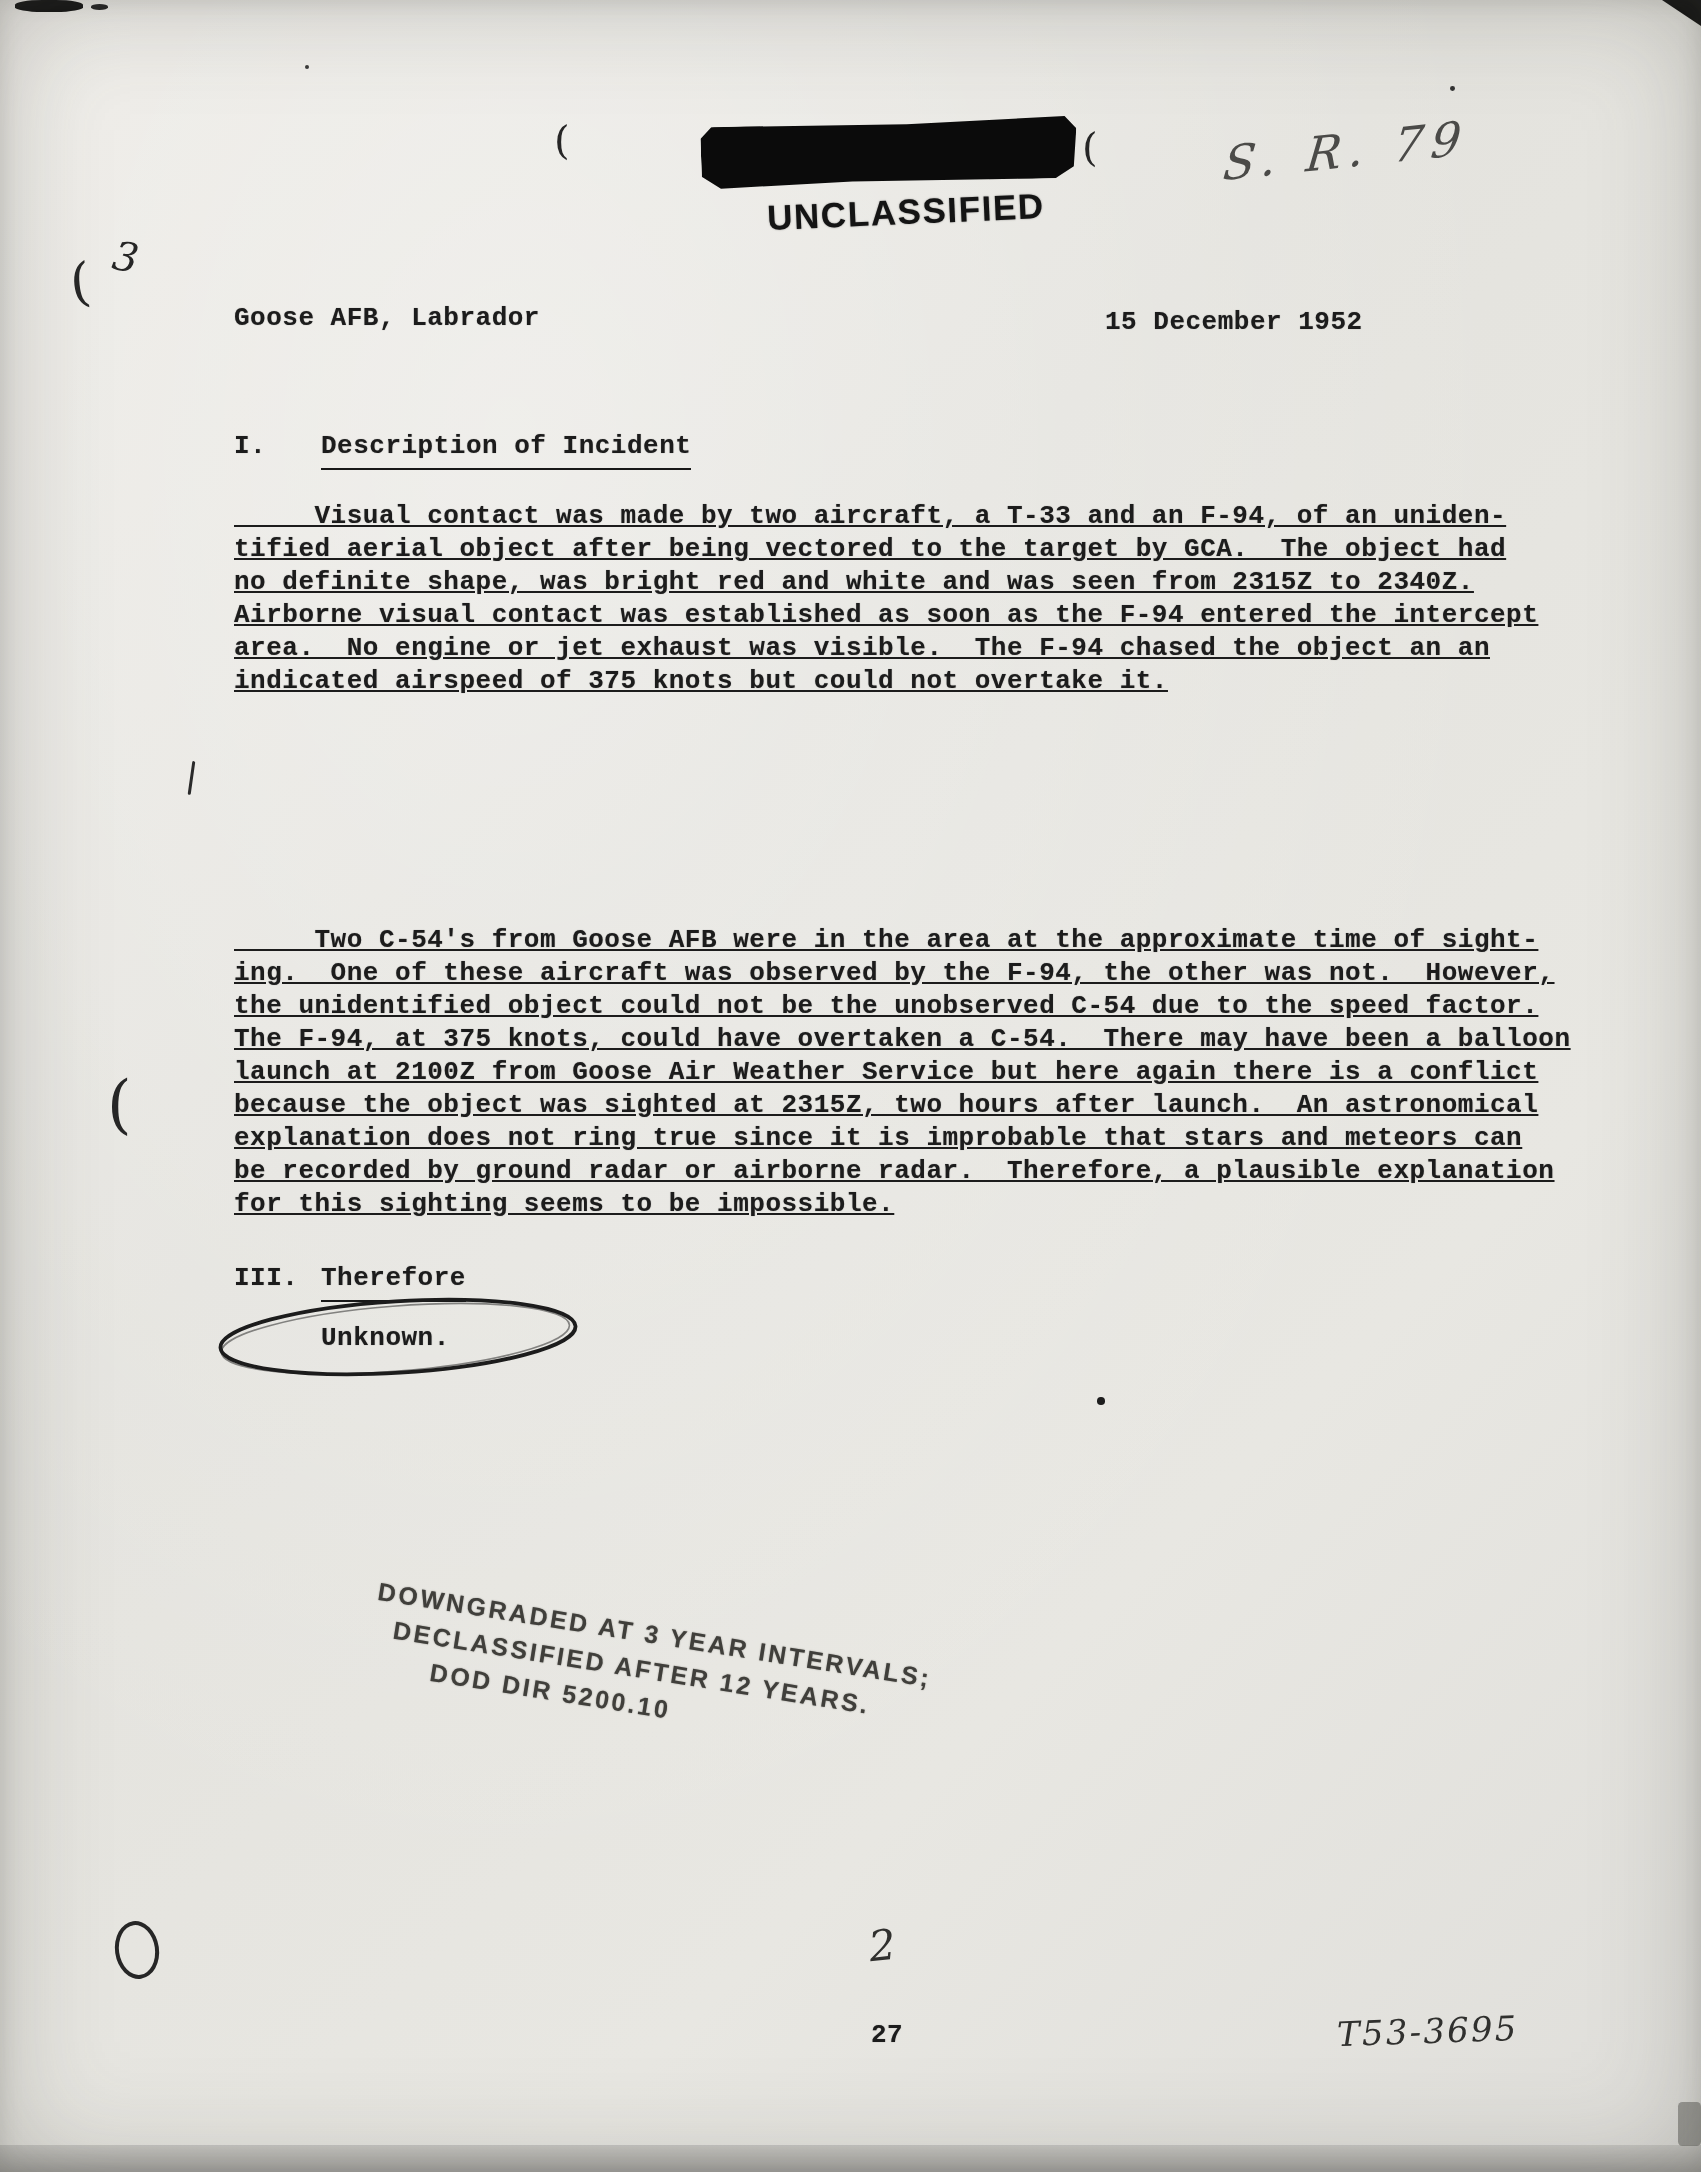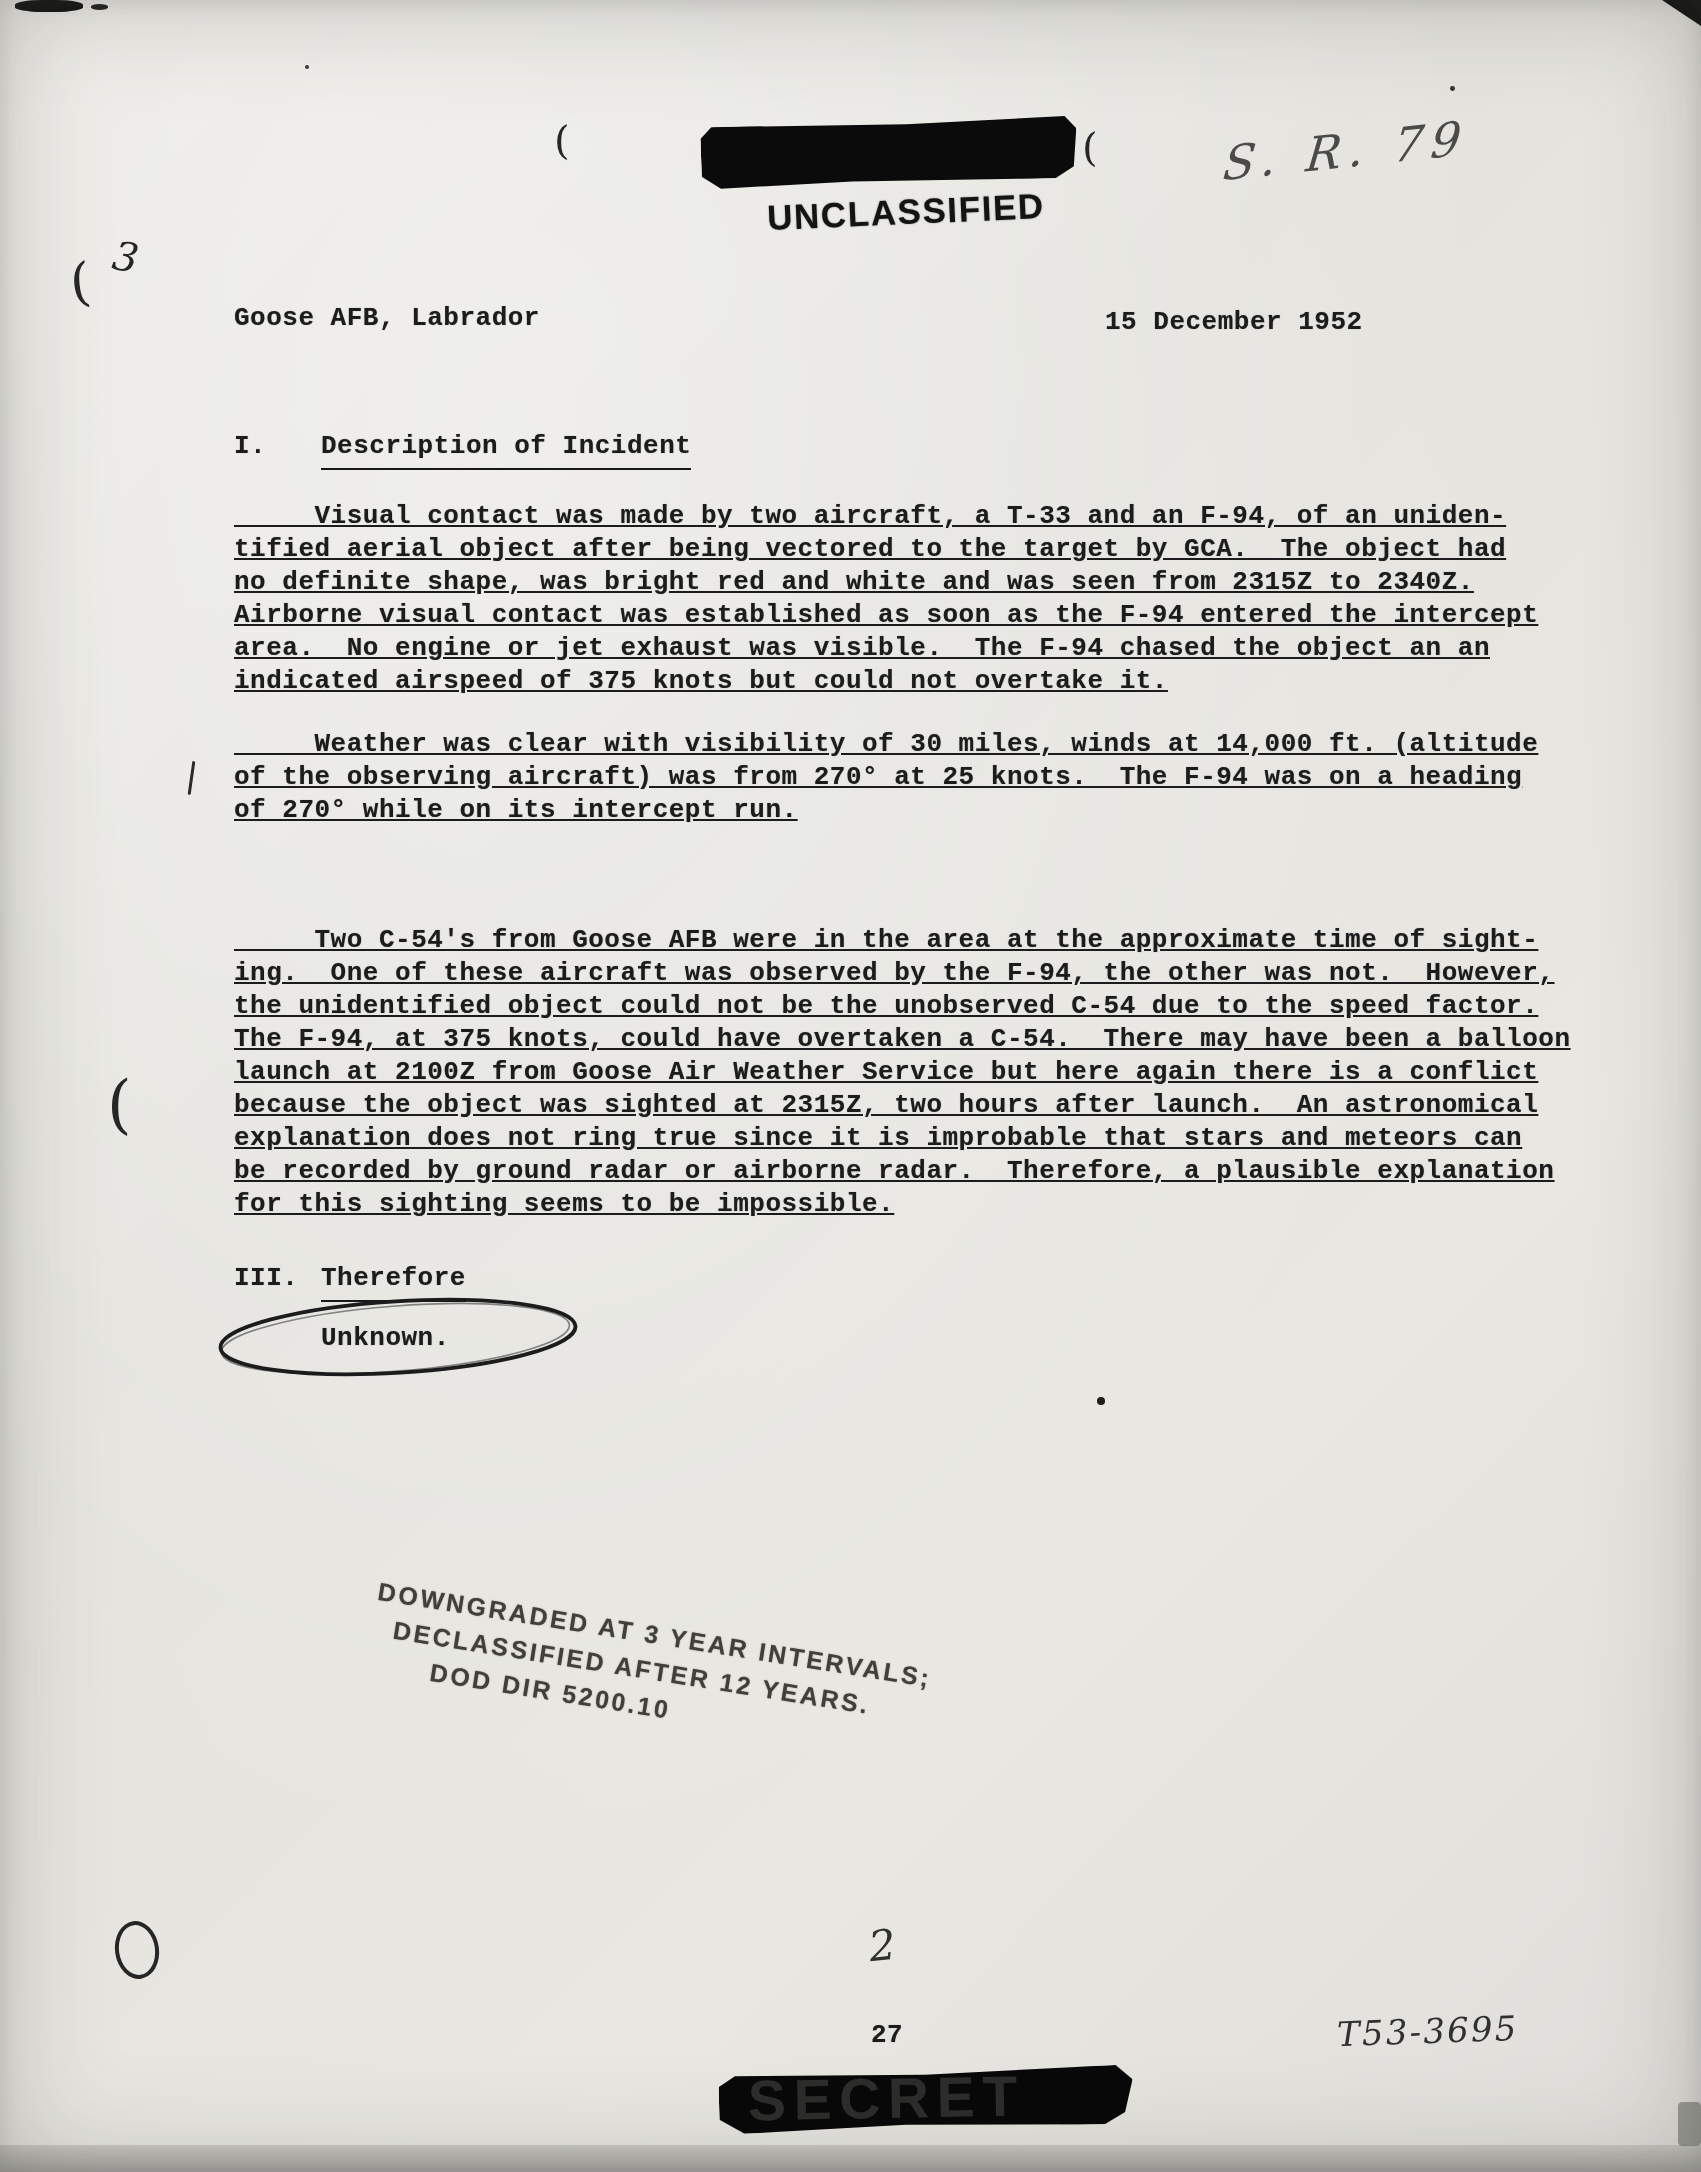--- a/index.html
+++ b/index.html
@@ -146,23 +146,20 @@
   <div class="heading h-1">
     <span class="typed numeral">I.</span>
     <span class="typed title">Description of Incident</span>
   </div>
   <div class="typed para p-1a">     Visual contact was made by two aircraft, a T-33 and an F-94, of an uniden-
 tified aerial object after being vectored to the target by GCA.  The object had
 no definite shape, was bright red and white and was seen from 2315Z to 2340Z.
 Airborne visual contact was established as soon as the F-94 entered the intercept
 area.  No engine or jet exhaust was visible.  The F-94 chased the object an an
 indicated airspeed of 375 knots but could not overtake it.</div>
-  <div class="typed para p-1b">     Weather was clear with visibility of 30 miles, winds at 14,000 ft. (altitude
-of the observing aircraft) was from 270° at 25 knots.  The F-94 was on a heading
-of 270° while on its intercept run.</div>
 
   <div class="typed para p-2a">     Two C-54's from Goose AFB were in the area at the approximate time of sight-
 ing.  One of these aircraft was observed by the F-94, the other was not.  However,
 the unidentified object could not be the unobserved C-54 due to the speed factor.
 The F-94, at 375 knots, could have overtaken a C-54.  There may have been a balloon
 launch at 2100Z from Goose Air Weather Service but here again there is a conflict
 because the object was sighted at 2315Z, two hours after launch.  An astronomical
 explanation does not ring true since it is improbable that stars and meteors can
 be recorded by ground radar or airborne radar.  Therefore, a plausible explanation
 for this sighting seems to be impossible.</div>
@@ -180,19 +177,15 @@
   <div class="stamp-downgrade">
     <div class="dg-line l1">DOWNGRADED AT 3 YEAR INTERVALS;</div>
     <div class="dg-line l2">DECLASSIFIED AFTER 12 YEARS.</div>
     <div class="dg-line l3">DOD DIR 5200.10</div>
   </div>
 
   <div class="hw page-hw">2</div>
   <div class="typed page-typed">27</div>
   <div class="hw doc-id">T53-3695</div>
 
-  <div class="secret-wrap">
-    <div class="secret-bar"></div>
-    <div class="secret-ghost">SECRET</div>
-  </div>
 
 </div>
 
 
 </body></html>

